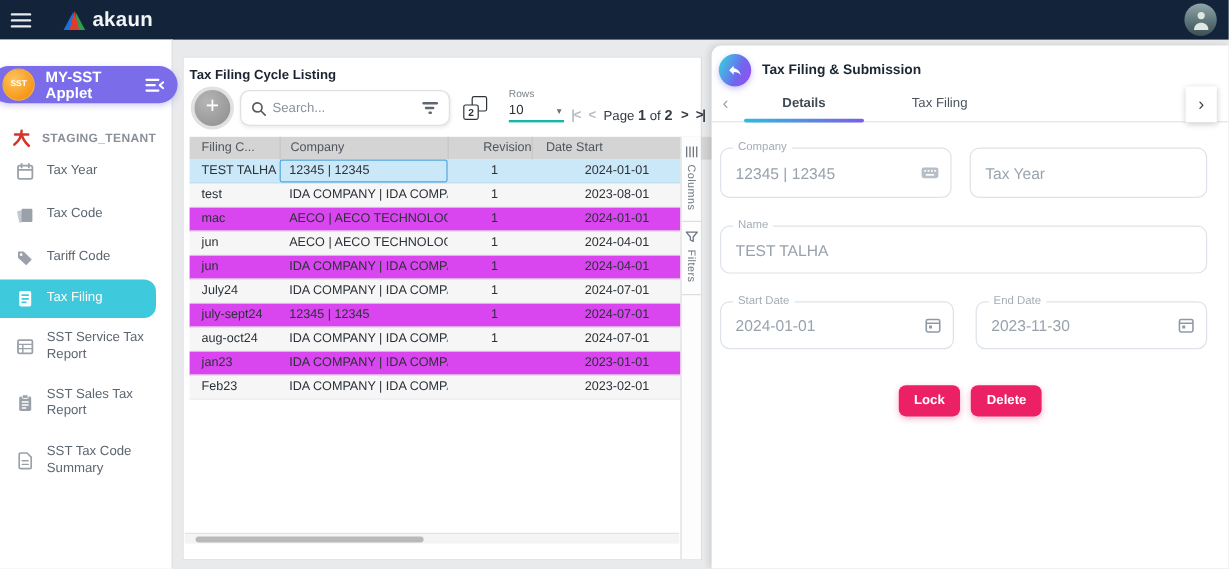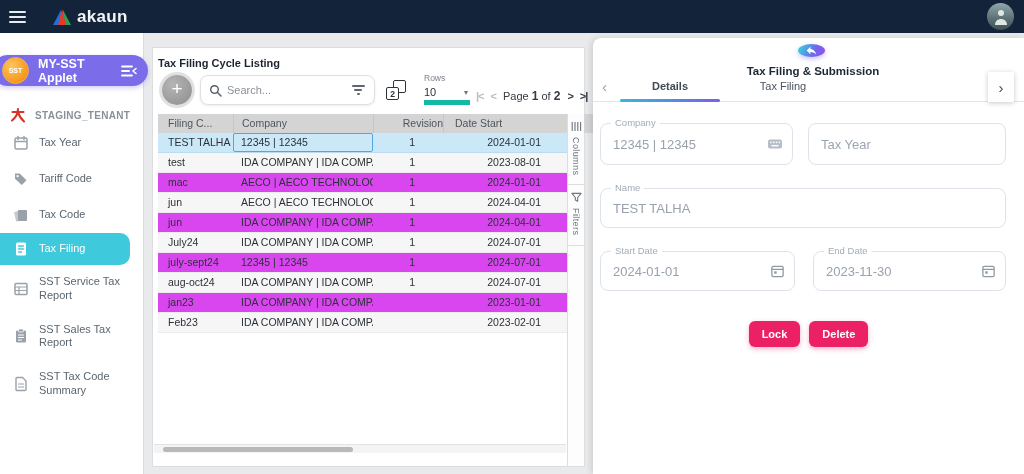--- a/index.html
+++ b/index.html
@@ -62,21 +62,21 @@
   .filter-lines i:nth-child(3){width:3px;}
   .dup-icon { position:absolute; top:7px; left:228px; width:20px; height:20px; cursor:pointer; }
   .dup-back { position:absolute; top:0; right:0; width:13px; height:13px; border:1.6px solid #2d3339;
     border-radius:2px; }
   .dup-front { position:absolute; bottom:0; left:0; width:13px; height:13px; border:1.6px solid #2d3339;
     border-radius:2px; background:#fff; display:flex; align-items:center; justify-content:center;
     font-size:8.5px; font-weight:700; color:#2d3339; }
   .rows-ctl { position:absolute; top:0; left:266px; width:48px; cursor:pointer; }
   .rows-label { font-size:8.5px; color:#7c838c; }
   .rows-select { display:flex; align-items:center; justify-content:space-between;
-    border-bottom:5px solid #14b8a6; padding:3px 2px 2px 0; font-size:11px; color:#2d3339; width:46px; }
+    border-bottom:2px solid #14b8a6; padding:3px 2px 2px 0; font-size:11px; color:#2d3339; width:46px; }
   .caret { font-size:8px; color:#6b7280; }
   .pager { position:absolute; top:16px; left:318px; display:flex; align-items:center; gap:7px;
     font-size:11px; color:#343b44; white-space:nowrap; }
   .pg-btn { cursor:pointer; font-weight:600; letter-spacing:-1px; }
   .pg-btn.dis { color:#b7bdc4; }
   .pg-text b { font-size:12px; }
 
   .thead { position:absolute; top:66px; left:5px; display:flex; height:19px; line-height:19px;
     background:#d4d4d4; font-size:10.5px; color:#4f555c; width:436px; }
   .th { cursor:pointer; }
@@ -102,21 +102,21 @@
 
   .hscroll { position:absolute; left:1px; right:18px; bottom:13px; height:9px; background:#f4f4f4;
     border-top:1px solid #e3e3e3; }
   .hthumb { position:absolute; top:2px; left:9px; width:190px; height:5px; background:#b9b9b9;
     border-radius:3px; cursor:grab; }
 
   
   .panel { position:absolute; top:38px; left:593px; width:431px; height:436px; background:#fff;
     border-radius:8px 0 0 0; box-shadow:-2px 0 6px rgba(0,0,0,.12); }
   .panel-head { position:absolute; top:0; left:0; right:0; height:34px; display:flex;
-    align-items:center;flex-direction:column; }
+    align-items:center; }
   .back-btn { width:27px; height:27px; border-radius:50%; margin:6px 0 0 6px; cursor:pointer;
     background:linear-gradient(115deg,#35d3de 5%,#6f67ee 60%,#9a4bef 100%);
     display:flex; align-items:center; justify-content:center;
     box-shadow:0 2px 5px rgba(111,103,238,.4); }
   .panel-title { margin:8px 0 0 9px; font-size:11.5px; font-weight:700; color:#1c2733; }
   .tabbar { position:absolute; top:34px; left:0; right:0; height:30px; border-bottom:1px solid #e4e4e4; }
   .tab-chev { position:absolute; top:6px; font-size:15px; color:#9aa1a9; cursor:pointer; }
   .tab-chev.left { left:9px; }
   .chev-box { position:absolute; top:0; right:10px; width:26px; height:30px; background:#fff;
     box-shadow:0 1px 5px rgba(0,0,0,.22); display:flex; align-items:center; justify-content:center;
@@ -201,34 +201,34 @@
               <rect x="2" y="3" width="12" height="11" rx="1.5" fill="none" stroke="#9aa1a9" stroke-width="1.5"></rect>
               <path d="M2 6.5h12" stroke="#9aa1a9" stroke-width="1.5"></path>
               <path d="M5 1.5v3M11 1.5v3" stroke="#9aa1a9" stroke-width="1.5" stroke-linecap="round"></path>
             </svg>
         </span>
         <span>Tax Year</span>
       </div>
       <div class="nav-item">
         <span class="nicon">
           <svg width="16" height="16" viewBox="0 0 16 16">
+              <rect x="2" y="4" width="9" height="10" rx="1" transform="rotate(-12 6 9)" fill="#c3c9cf"></rect>
+              <rect x="5" y="3" width="9" height="11" rx="1" fill="#9aa1a9"></rect>
+            </svg>
+        </span>
+        <span>Tax Code</span>
+      </div>
+      <div class="nav-item">
+        <span class="nicon">
+          <svg width="16" height="16" viewBox="0 0 16 16">
               <path d="M2 3.5v4.2L8.8 14l4.7-4.7L6.7 2.5H2z" fill="#9aa1a9"></path>
               <circle cx="4.6" cy="5.2" r="1.1" fill="#fff"></circle>
             </svg>
         </span>
         <span>Tariff Code</span>
-      </div>
-      <div class="nav-item">
-        <span class="nicon">
-          <svg width="16" height="16" viewBox="0 0 16 16">
-              <rect x="2" y="4" width="9" height="10" rx="1" transform="rotate(-12 6 9)" fill="#c3c9cf"></rect>
-              <rect x="5" y="3" width="9" height="11" rx="1" fill="#9aa1a9"></rect>
-            </svg>
-        </span>
-        <span>Tax Code</span>
       </div>
       <div class="nav-item active">
         <span class="nicon">
           <svg width="16" height="16" viewBox="0 0 16 16">
               <rect x="3" y="1.5" width="10" height="13" rx="1.5" fill="#fff"></rect>
               <path d="M5.5 5h5M5.5 8h5M5.5 11h3" stroke="#3fc9dc" stroke-width="1.4" stroke-linecap="round"></path>
             </svg>
         </span>
         <span>Tax Filing</span>
       </div>

